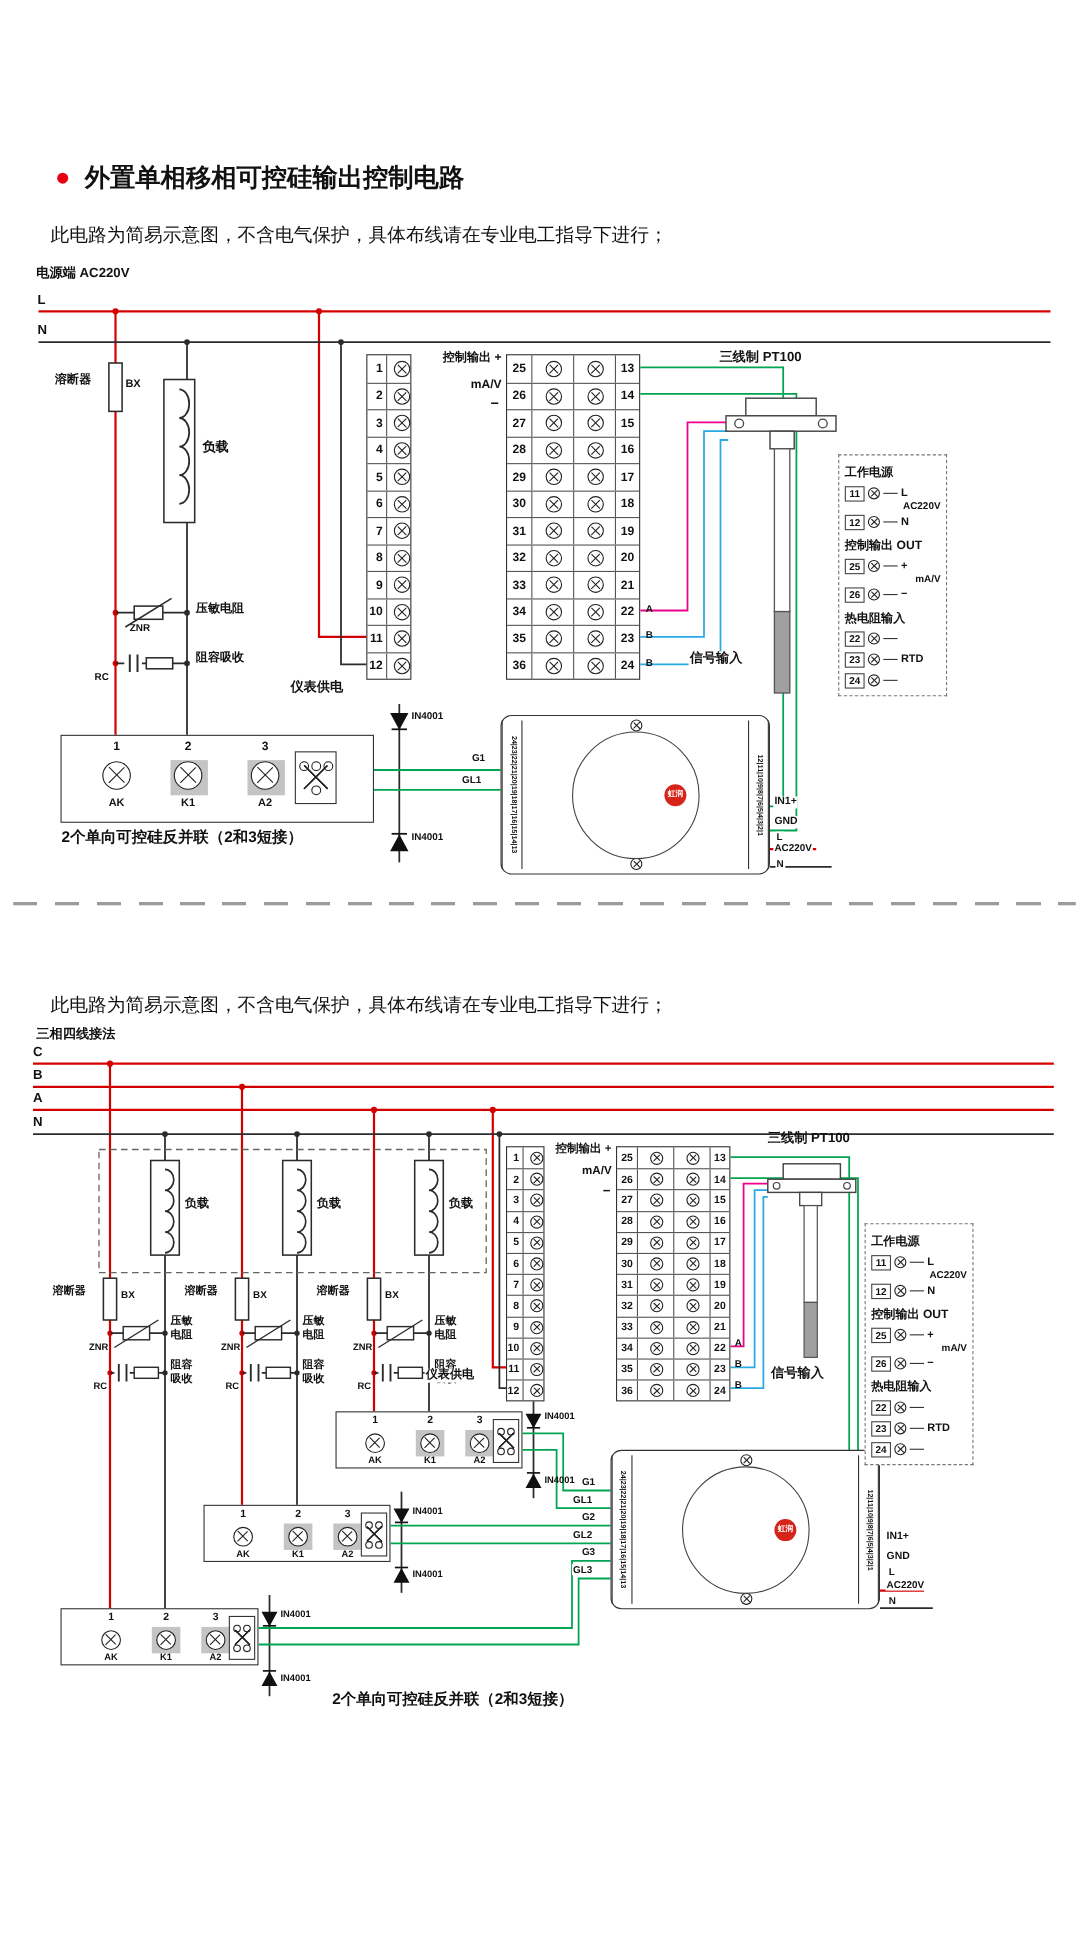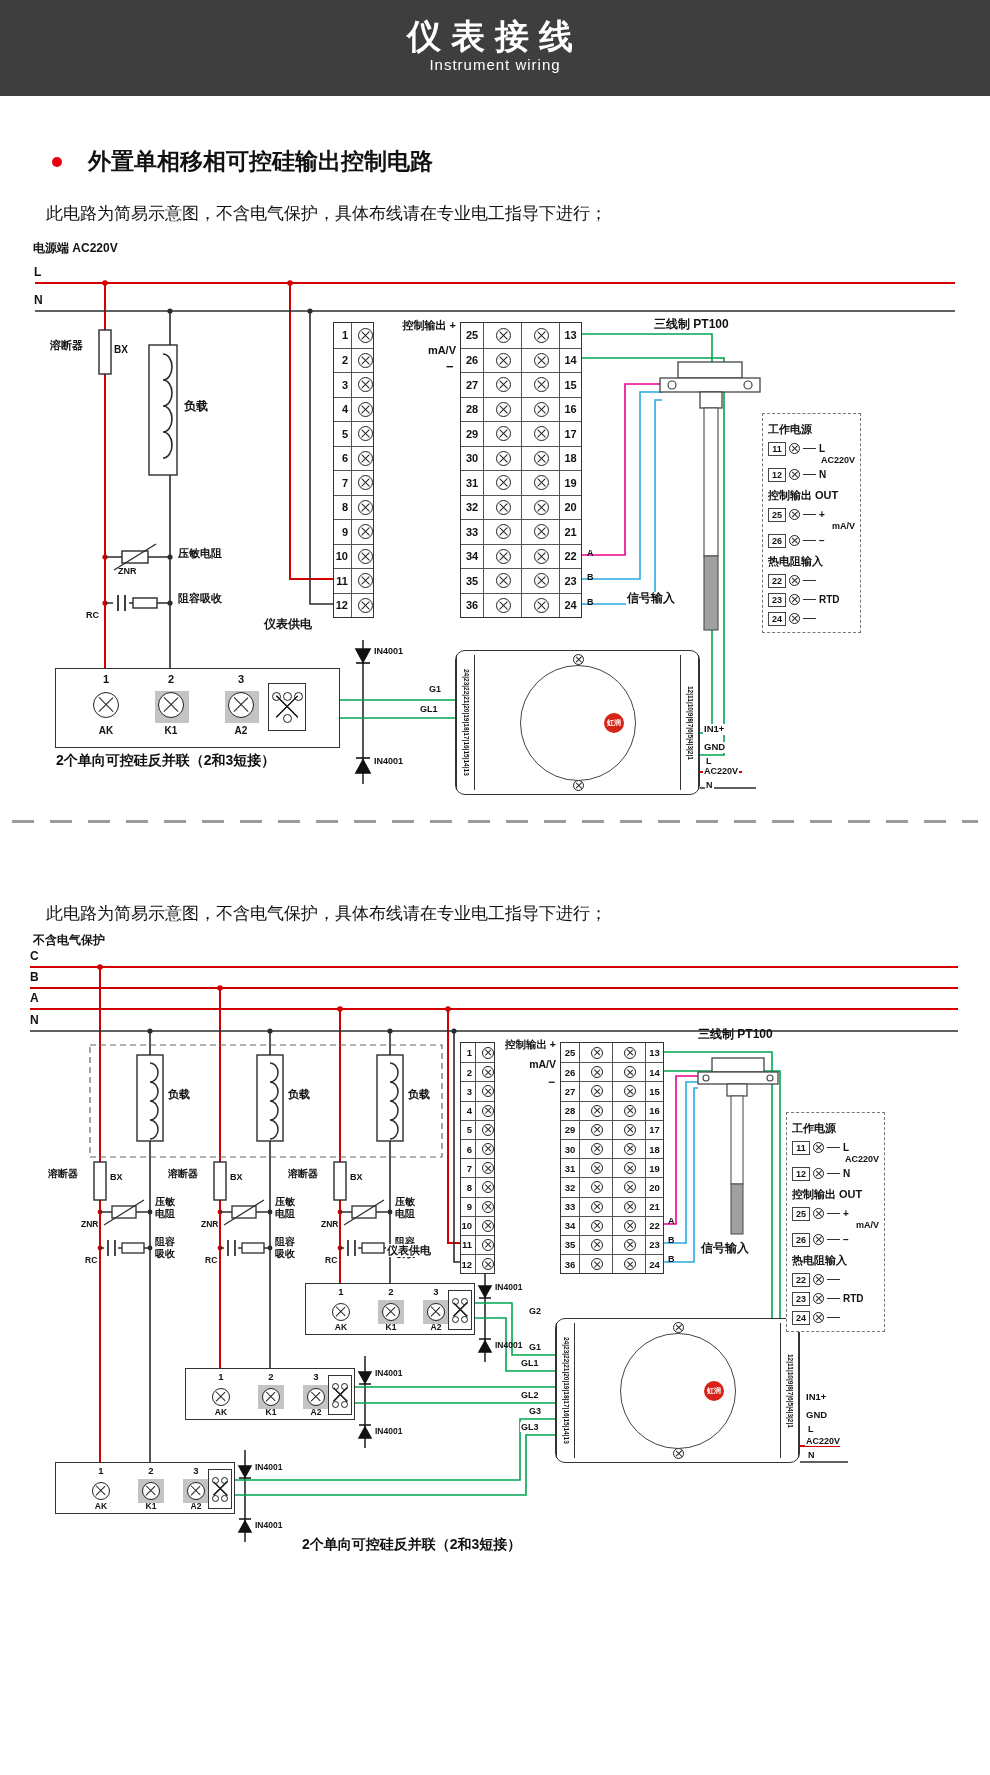--- a/index.html
+++ b/index.html
@@ -3,21 +3,21 @@
 <meta charset="utf-8">
 <style>
   html,body{margin:0;padding:0;background:#e8e8e8}
   .page{position:relative;width:990px;height:1775px;background:#fff;overflow:hidden;
         font-family:"Liberation Sans","DejaVu Sans",sans-serif;color:#111}
   
   .banner{position:absolute;left:0;top:0;width:100%;height:96px;background:#3e3e3e;color:#fff;text-align:center}
   .banner .t{font-size:34px;font-weight:bold;letter-spacing:10px;padding-top:14px}
   .banner .st{font-size:15px;letter-spacing:1px;margin-top:-4px}
   
-  .s-title{position:absolute;display:flex;align-items:center;gap:26px;font-size:23px;font-weight:bold}
+  .s-title{position:absolute;display:flex;align-items:center;gap:15px;font-size:23px;font-weight:bold}
   .bullet{width:10px;height:10px;border-radius:50%;background:#e60012;flex:none}
   .warn{position:absolute;font-size:17px;font-weight:normal}
   .divider{position:absolute;left:12px;width:966px;height:3px;
            background:repeating-linear-gradient(90deg,#9b9b9b 0 22px,transparent 22px 38px)}
   
   .lb{position:absolute;font-weight:bold;font-size:11px;white-space:nowrap;z-index:3;line-height:1.15}
   .lb.bg{background:#fff;padding:0 1px}
   .lb.wrap{white-space:normal}
   .lb.r{text-align:right}
   
@@ -67,24 +67,20 @@
   .pline{width:13px;height:1.4px;background:#333;flex:none}
   .plab{font-size:10px;font-weight:bold}
   .pright{font-size:9px;font-weight:bold;text-align:right;height:10px;margin-top:-3px}
   svg.wires{position:absolute;left:0;top:0;z-index:1;pointer-events:none}
 </style>
 </head>
 <body>
 
 <div class="page">
 
-  <div class="banner">
-    <div class="t">仪表接线</div>
-    <div class="st">Instrument wiring</div>
-  </div>
 
   <div class="s-title" style="left:52px;top:146px">
     <span class="bullet"></span>
     <span>外置单相移相可控硅输出控制电路</span>
   </div>
   <div class="warn" style="left:46px;top:202px">此电路为简易示意图，不含电气保护，具体布线请在专业电工指导下进行；</div>
 
   <div class="divider" style="top:820px"></div>
   <div class="warn" style="left:46px;top:902px">此电路为简易示意图，不含电气保护，具体布线请在专业电工指导下进行；</div>
 
@@ -864,21 +860,21 @@
         <span class="pline"></span>
         <span class="plab">RTD</span>
       </div>
     <div class="prow">
         <span class="pnum">24</span>
         <span class="sc"></span>
         <span class="pline"></span>
       </div>
   </div>
 
-  <div class="lb" style="left:33px;top:934px;font-size:12px">不含电气保护</div>
+  <div class="lb" style="left:33px;top:934px;font-size:12px">三相四线接法</div>
   <div class="lb" style="left:30px;top:950px;font-size:12px">C</div>
   <div class="lb" style="left:30px;top:971px;font-size:12px">B</div>
   <div class="lb" style="left:30px;top:992px;font-size:12px">A</div>
   <div class="lb" style="left:30px;top:1014px;font-size:12px">N</div>
   <div class="lb" style="left:168px;top:1088px">负载</div>
   <div class="lb" style="left:288px;top:1088px">负载</div>
   <div class="lb" style="left:408px;top:1088px">负载</div>
   <div class="lb" style="left:48px;top:1168px;font-size:10px">溶断器</div>
   <div class="lb" style="left:168px;top:1168px;font-size:10px">溶断器</div>
   <div class="lb" style="left:288px;top:1168px;font-size:10px">溶断器</div>
@@ -907,21 +903,21 @@
   <div class="lb" style="left:668px;top:1254px;font-size:9px">B</div>
   <div class="lb bg" style="left:700px;top:1242px;font-size:12px">信号输入</div>
   <div class="lb" style="left:495px;top:1283px;font-size:8.5px">IN4001</div>
   <div class="lb" style="left:495px;top:1341px;font-size:8.5px">IN4001</div>
   <div class="lb" style="left:375px;top:1369px;font-size:8.5px">IN4001</div>
   <div class="lb" style="left:375px;top:1427px;font-size:8.5px">IN4001</div>
   <div class="lb" style="left:255px;top:1463px;font-size:8.5px">IN4001</div>
   <div class="lb" style="left:255px;top:1521px;font-size:8.5px">IN4001</div>
   <div class="lb bg" style="left:528px;top:1342px;font-size:9px">G1</div>
   <div class="lb bg" style="left:520px;top:1358px;font-size:9px">GL1</div>
-  <div class="lb bg" style="left:528px;top:1306px;font-size:9px">G2</div>
+  <div class="lb bg" style="left:528px;top:1374px;font-size:9px">G2</div>
   <div class="lb bg" style="left:520px;top:1390px;font-size:9px">GL2</div>
   <div class="lb bg" style="left:528px;top:1406px;font-size:9px">G3</div>
   <div class="lb bg" style="left:520px;top:1422px;font-size:9px">GL3</div>
   <div class="lb bg" style="left:805px;top:1392px;font-size:9.5px">IN1+</div>
   <div class="lb bg" style="left:805px;top:1410px;font-size:9.5px">GND</div>
   <div class="lb bg" style="left:807px;top:1424px;font-size:9px">L</div>
   <div class="lb bg" style="left:805px;top:1436px;font-size:9px">AC220V</div>
   <div class="lb bg" style="left:807px;top:1450px;font-size:9px">N</div>
   <div class="lb" style="left:302px;top:1536px;font-size:14px">2个单向可控硅反并联（2和3短接）</div>
 

